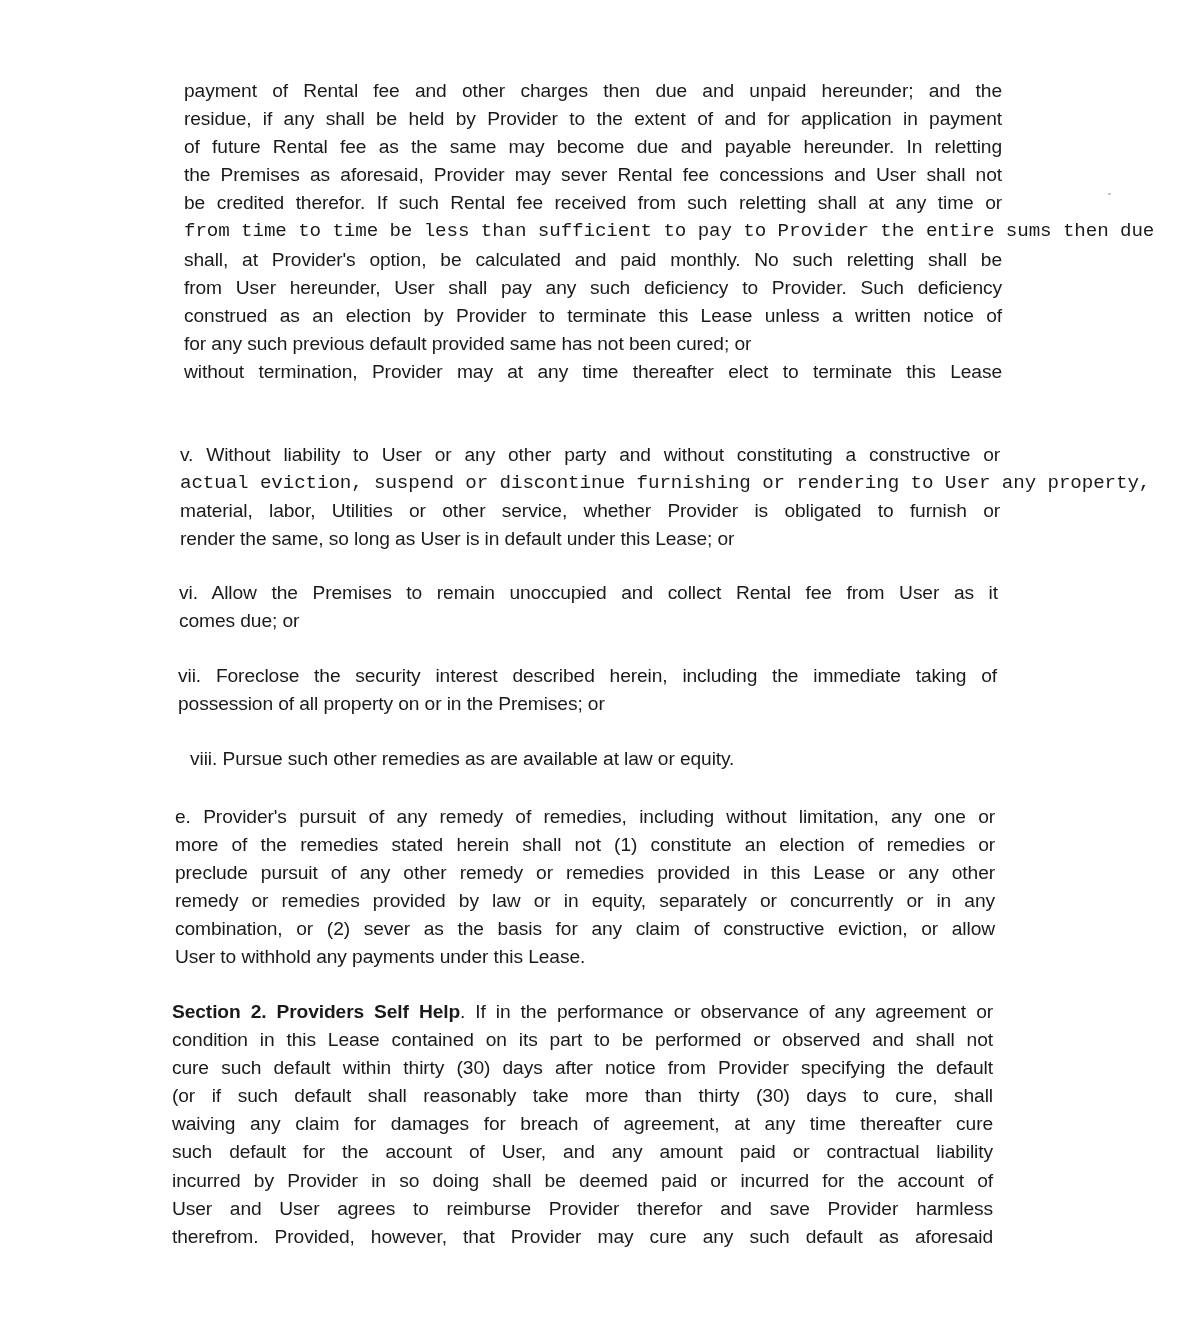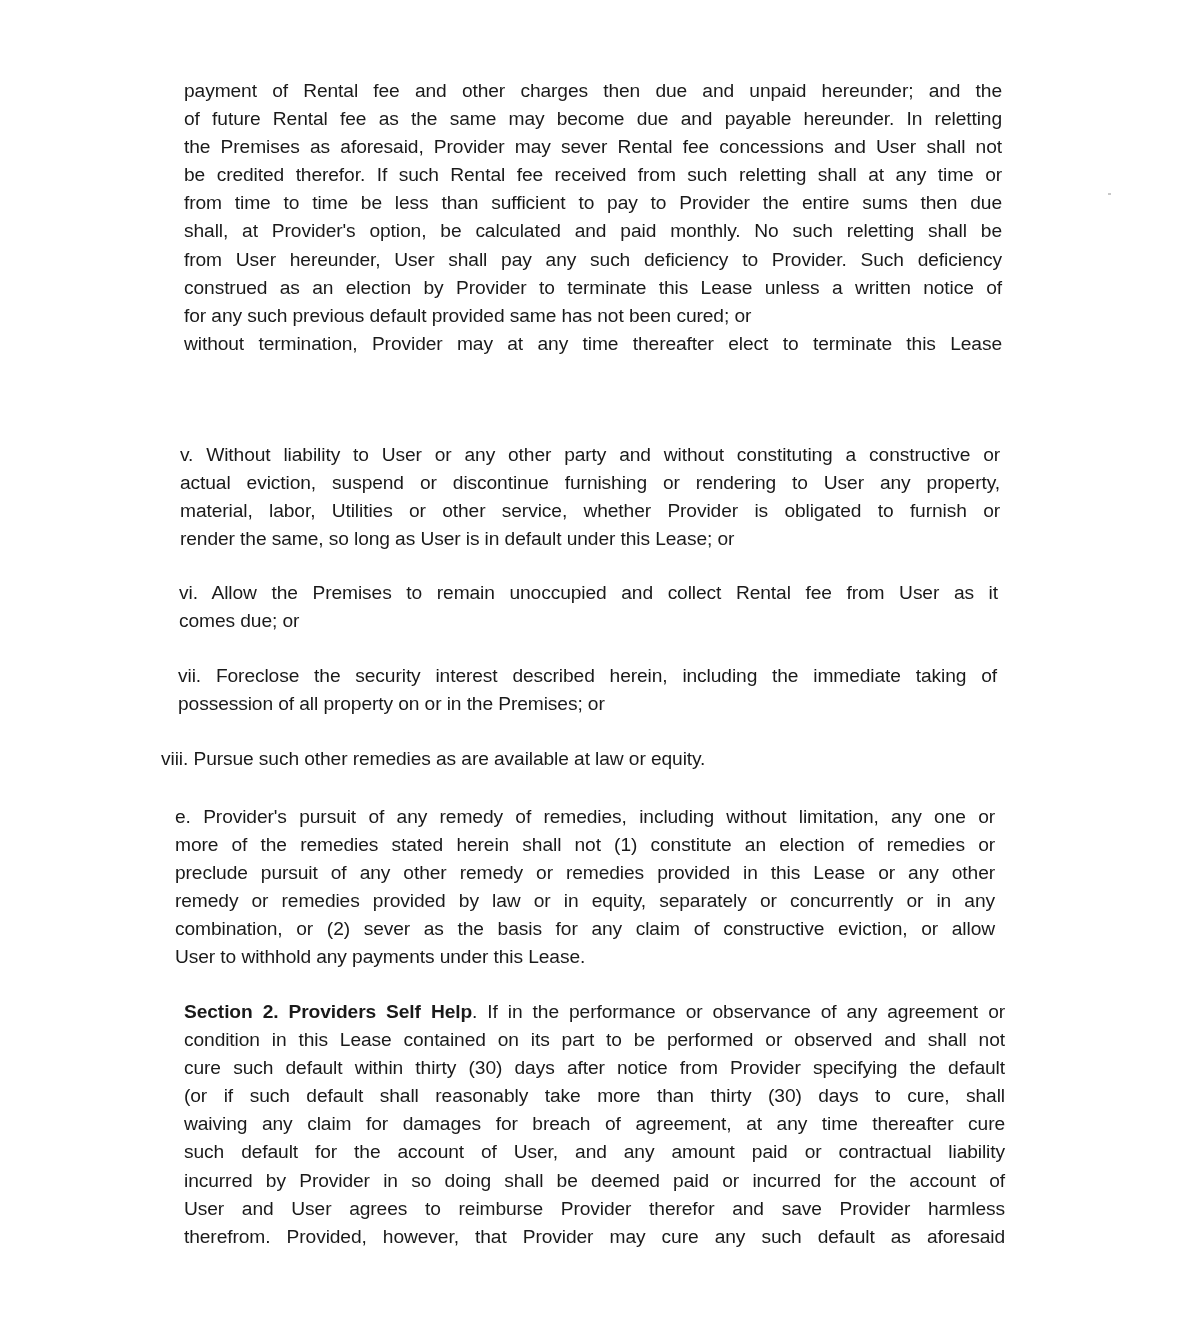--- a/index.html
+++ b/index.html
@@ -51,62 +51,63 @@
     background: #c8c8c8;
   }
 </style>
 </head>
 <body>
 
 <div class="page">
 
   <div class="para" style="left:184px; top:77px; width:818px;">
     <span class="line" style="word-spacing: 0px;">payment of Rental fee and other charges then due and unpaid hereunder; and the</span>
+    <span class="line" style="word-spacing: 0px;">residue, if any shall be held by Provider to the extent of and for application in payment</span>
     <span class="line" style="word-spacing: 0px;">of future Rental fee as the same may become due and payable hereunder. In reletting</span>
     <span class="line" style="word-spacing: 0px;">the Premises as aforesaid, Provider may sever Rental fee concessions and User shall not</span>
     <span class="line" style="word-spacing: 0px;">be credited therefor. If such Rental fee received from such reletting shall at any time or</span>
-    <span class="line" style="word-spacing: 0px;">from time to time be less than sufficient to pay to Provider the entire sums then due</span>
+    <span class="line" style="word-spacing: 0px; font-family: Liberation Mono, monospace;">from time to time be less than sufficient to pay to Provider the entire sums then due</span>
     <span class="line" style="word-spacing: 0px;">shall, at Provider's option, be calculated and paid monthly. No such reletting shall be</span>
     <span class="line" style="word-spacing: 0px;">from User hereunder, User shall pay any such deficiency to Provider. Such deficiency</span>
     <span class="line" style="word-spacing: 0px;">construed as an election by Provider to terminate this Lease unless a written notice of</span>
     <span class="line last">for any such previous default provided same has not been cured; or</span>
     <span class="line" style="word-spacing: 0px;">without termination, Provider may at any time thereafter elect to terminate this Lease</span>
   </div>
 
   <div class="para" style="left:180px; top:441px; width:820px;">
     <span class="line" style="word-spacing: 0px;">v. Without liability to User or any other party and without constituting a constructive or</span>
-    <span class="line" style="word-spacing: 0px;">actual eviction, suspend or discontinue furnishing or rendering to User any property,</span>
+    <span class="line" style="word-spacing: 0px; font-family: Liberation Mono, monospace;">actual eviction, suspend or discontinue furnishing or rendering to User any property,</span>
     <span class="line" style="word-spacing: 0px;">material, labor, Utilities or other service, whether Provider is obligated to furnish or</span>
     <span class="line last">render the same, so long as User is in default under this Lease; or</span>
   </div>
 
   <div class="para" style="left:179px; top:579px; width:819px;">
     <span class="line" style="word-spacing: 0px;">vi. Allow the Premises to remain unoccupied and collect Rental fee from User as it</span>
     <span class="line last">comes due; or</span>
   </div>
 
   <div class="para" style="left:178px; top:662px; width:819px;">
     <span class="line" style="word-spacing: 0px;">vii. Foreclose the security interest described herein, including the immediate taking of</span>
     <span class="line last">possession of all property on or in the Premises; or</span>
   </div>
 
-  <div class="para" style="left:161px; top:745px; width:819px;">
+  <div class="para" style="left:190px; top:745px; width:819px;">
     <span class="line last">viii. Pursue such other remedies as are available at law or equity.</span>
   </div>
 
   <div class="para" style="left:175px; top:803px; width:820px;">
     <span class="line" style="word-spacing: 0px;">e. Provider's pursuit of any remedy of remedies, including without limitation, any one or</span>
     <span class="line" style="word-spacing: 0px;">more of the remedies stated herein shall not (1) constitute an election of remedies or</span>
     <span class="line" style="word-spacing: 0px;">preclude pursuit of any other remedy or remedies provided in this Lease or any other</span>
     <span class="line" style="word-spacing: 0px;">remedy or remedies provided by law or in equity, separately or concurrently or in any</span>
     <span class="line" style="word-spacing: 0px;">combination, or (2) sever as the basis for any claim of constructive eviction, or allow</span>
     <span class="line last">User to withhold any payments under this Lease.</span>
   </div>
 
-  <div class="para" style="left:184px; top:998px; width:821px;">
+  <div class="para" style="left:172px; top:998px; width:821px;">
     <span class="line" style="word-spacing: 0px;"><span class="bold">Section 2. Providers Self Help</span><span>. If in the performance or observance of any agreement or</span></span>
     <span class="line" style="word-spacing: 0px;">condition in this Lease contained on its part to be performed or observed and shall not</span>
     <span class="line" style="word-spacing: 0px;">cure such default within thirty (30) days after notice from Provider specifying the default</span>
     <span class="line" style="word-spacing: 0px;">(or if such default shall reasonably take more than thirty (30) days to cure, shall</span>
     <span class="line" style="word-spacing: 0px;">waiving any claim for damages for breach of agreement, at any time thereafter cure</span>
     <span class="line" style="word-spacing: 0px;">such default for the account of User, and any amount paid or contractual liability</span>
     <span class="line" style="word-spacing: 0px;">incurred by Provider in so doing shall be deemed paid or incurred for the account of</span>
     <span class="line" style="word-spacing: 0px;">User and User agrees to reimburse Provider therefor and save Provider harmless</span>
     <span class="line" style="word-spacing: 0px;">therefrom. Provided, however, that Provider may cure any such default as aforesaid</span>
   </div>

